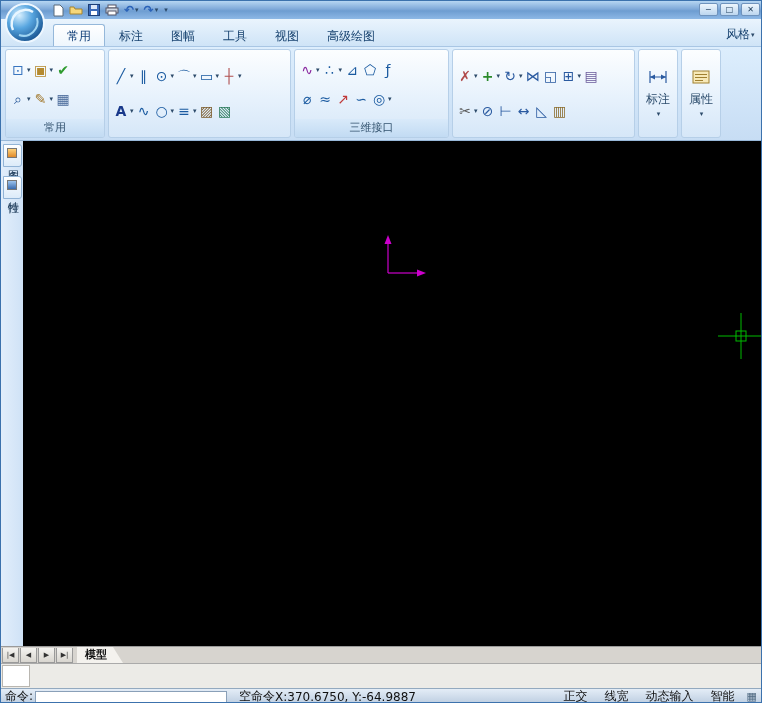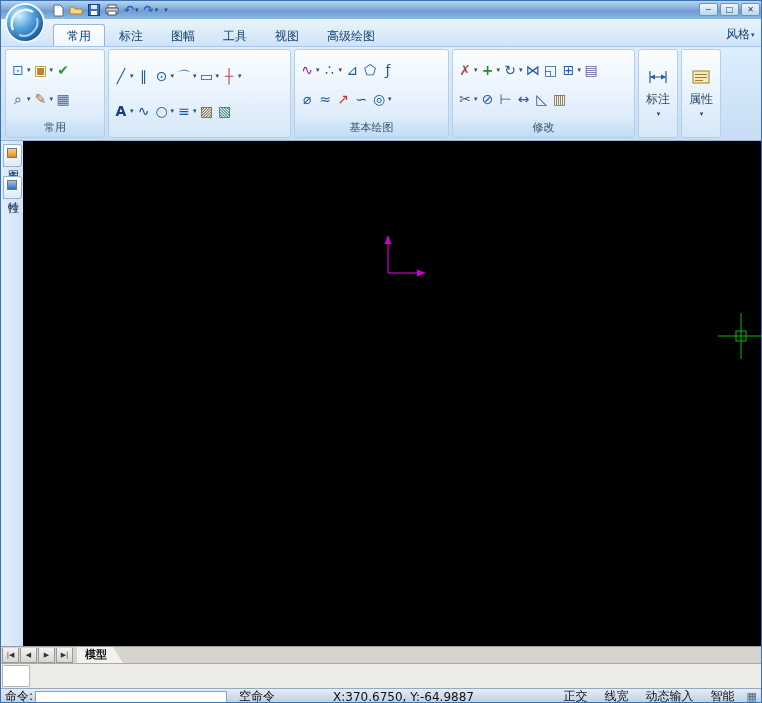--- a/index.html
+++ b/index.html
@@ -78,21 +78,21 @@
   .cmdarea{position:absolute;left:0;top:662px;width:762px;height:25px;background:#ecebe7;border-top:1px solid #aaa;}
   .cmd-box{position:absolute;left:1px;top:1px;width:28px;height:22px;background:#fff;border:1px solid #b9b6b0;}
 
   
   .statusbar{position:absolute;left:0;top:687px;width:762px;height:16px;
     background:linear-gradient(#e4edf7,#bccde0);border-top:1px solid #93a9bf;
     display:flex;align-items:center;padding:0 4px;font-size:12px;color:#111;}
   .cmd-label{margin-right:2px;white-space:nowrap;}
   .cmd-input{width:192px;height:12px;border:1px solid #8aa0b8;background:#fff;font-size:10px;padding:0 2px;}
   .prompt{margin-left:12px;white-space:nowrap;}
-  .coords{margin-left:58px;white-space:nowrap;}
+  .coords{white-space:nowrap;}
   .toggles{margin-left:auto;display:flex;gap:17px;margin-right:12px;}
   .toggle{white-space:nowrap;}
   .tray{font-size:11px;color:#4e6880;margin-right:2px;}
 </style>
 </head>
 <body>
 
 <div id="app">
 
   <div class="titlebar">
@@ -305,21 +305,21 @@
               </div>
               <div class="rbtn">
                 <span class="gi" style="color: rgb(26, 90, 160);">∽</span>
               </div>
               <div class="rbtn">
                 <span class="gi" style="color: rgb(26, 90, 160);">◎</span>
                 <span class="dd">▾</span>
               </div>
             </div>
           </div>
-          <div class="group-label">基本绘图</div>
+          <div class="group-label">三维接口</div>
         </div>
         <div class="ribbon-group" style="width: 183px;">
           <div class="group-body">
             <div class="btn-row">
               <div class="rbtn">
                 <span class="gi" style="color: rgb(176, 74, 74);">✗</span>
                 <span class="dd">▾</span>
               </div>
               <div class="rbtn">
                 <span class="gi bold" style="color: rgb(42, 138, 42);">+</span>
@@ -358,21 +358,20 @@
                 <span class="gi" style="color: rgb(42, 90, 160);">↔</span>
               </div>
               <div class="rbtn">
                 <span class="gi" style="color: rgb(42, 90, 160);">◺</span>
               </div>
               <div class="rbtn">
                 <span class="gi" style="color: rgb(138, 106, 42);">▥</span>
               </div>
             </div>
           </div>
-          <div class="group-label">修改</div>
         </div>
         <div class="ribbon-group tall">
           <div class="tall-btn">
             <span><svg width="22" height="16">
                 <path d="M3 2v12M19 2v12M3 8h16" stroke="#2a5aa0" stroke-width="1.2" fill="none"></path>
                 <path d="M3 8l5-2.5v5zM19 8l-5-2.5v5z" fill="#2a5aa0"></path>
               </svg></span>
             <span class="tall-label">标注</span>
             <span class="dd">▾</span>
           </div>

